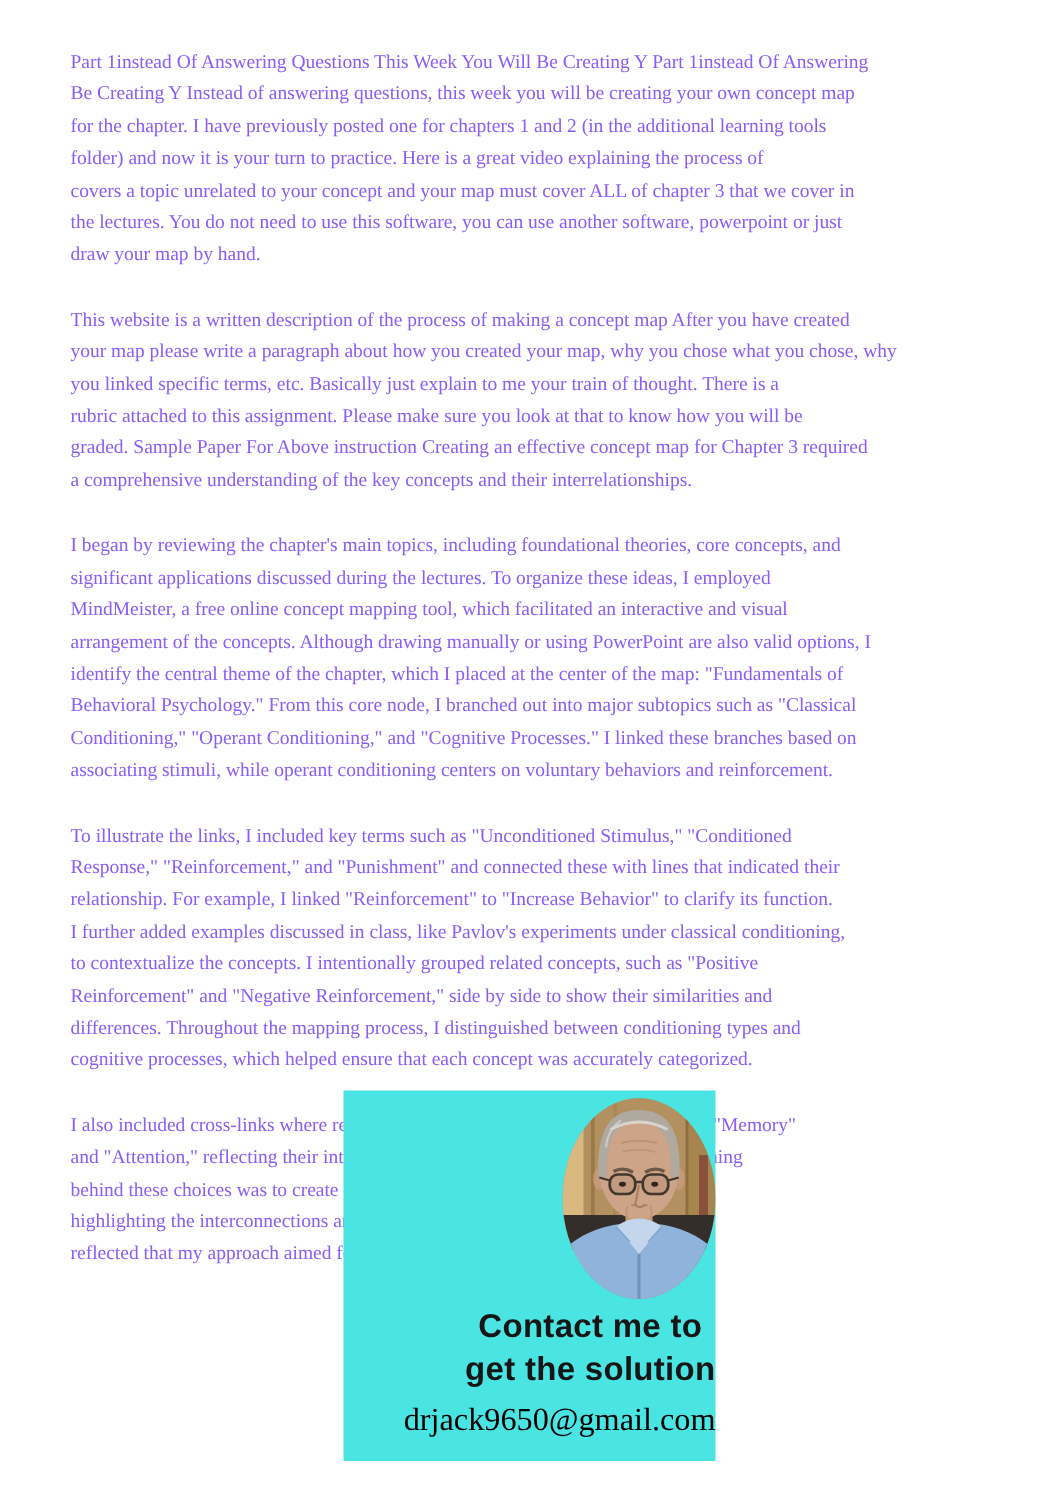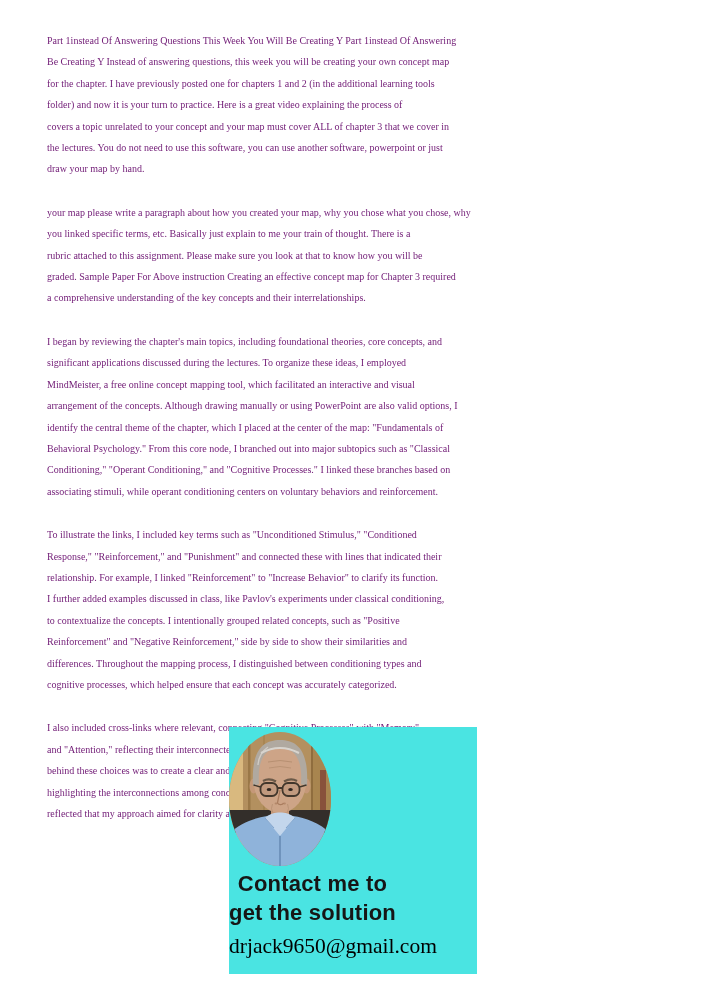--- a/index.html
+++ b/index.html
@@ -2,27 +2,27 @@
 <html><head>
 <meta charset="utf-8">
 <style>
   html,body{margin:0;padding:0;}
   body{
     width:708px;height:1000px;background:#ffffff;overflow:hidden;position:relative;
     font-family:"Liberation Serif",serif;
   }
   .text-block{
     position:absolute;left:47px;top:30px;width:640px;
-    font-size:10px;line-height:21.4px;color:#701a75;
+    font-size:13px;line-height:21.4px;color:#8b5cf6;
   }
   .para{margin:0 0 22px 0;}
   .ln{white-space:nowrap;}
   .overlay{
     position:absolute;left:229px;top:727px;width:248px;height:247px;
-    display:flex;flex-direction:column;align-items:flex-start;
+    display:flex;flex-direction:column;align-items:flex-end;
     background:#4ae4e2;
   }
   .photo{margin-top:5px;width:102px;height:134px;display:block;}
   .contact-heading{
     margin-top:3px;text-align:center;color:#161616;
     font-family:"Liberation Sans",sans-serif;font-weight:700;
     font-size:22px;line-height:29px;letter-spacing:0.2px;
   }
   .contact-email{
     margin-top:6px;text-align:center;color:#000000;
@@ -36,20 +36,21 @@
   <div class="para">
     <div class="ln">Part 1instead Of Answering Questions This Week You Will Be Creating Y Part 1instead Of Answering</div>
     <div class="ln">Be Creating Y Instead of answering questions, this week you will be creating your own concept map</div>
     <div class="ln">for the chapter. I have previously posted one for chapters 1 and 2 (in the additional learning tools</div>
     <div class="ln">folder) and now it is your turn to practice. Here is a great video explaining the process of</div>
     <div class="ln">covers a topic unrelated to your concept and your map must cover ALL of chapter 3 that we cover in</div>
     <div class="ln">the lectures. You do not need to use this software, you can use another software, powerpoint or just</div>
     <div class="ln">draw your map by hand.</div>
   </div>
   <div class="para">
+    <div class="ln">This website is a written description of the process of making a concept map After you have created</div>
     <div class="ln">your map please write a paragraph about how you created your map, why you chose what you chose, why</div>
     <div class="ln">you linked specific terms, etc. Basically just explain to me your train of thought. There is a</div>
     <div class="ln">rubric attached to this assignment. Please make sure you look at that to know how you will be</div>
     <div class="ln">graded. Sample Paper For Above instruction Creating an effective concept map for Chapter 3 required</div>
     <div class="ln">a comprehensive understanding of the key concepts and their interrelationships.</div>
   </div>
   <div class="para">
     <div class="ln">I began by reviewing the chapter's main topics, including foundational theories, core concepts, and</div>
     <div class="ln">significant applications discussed during the lectures. To organize these ideas, I employed</div>
     <div class="ln">MindMeister, a free online concept mapping tool, which facilitated an interactive and visual</div>

